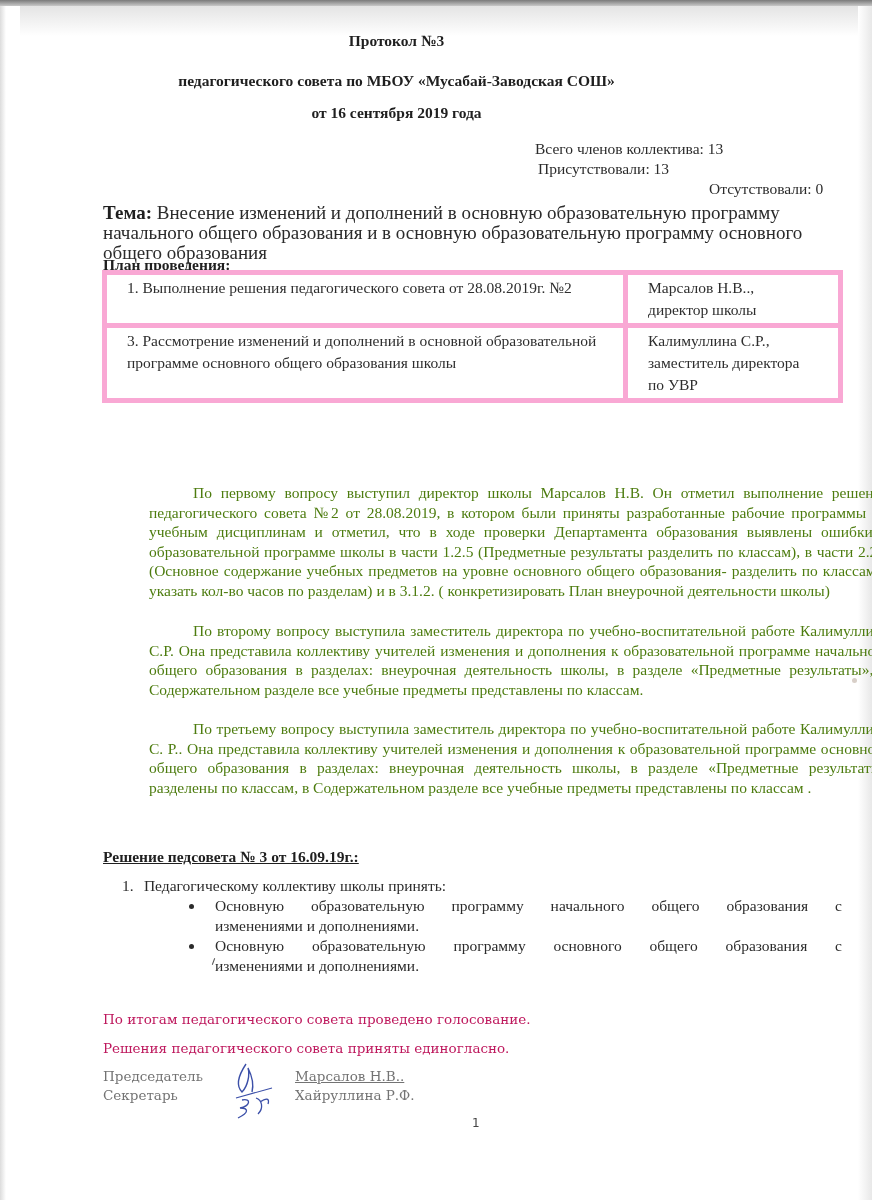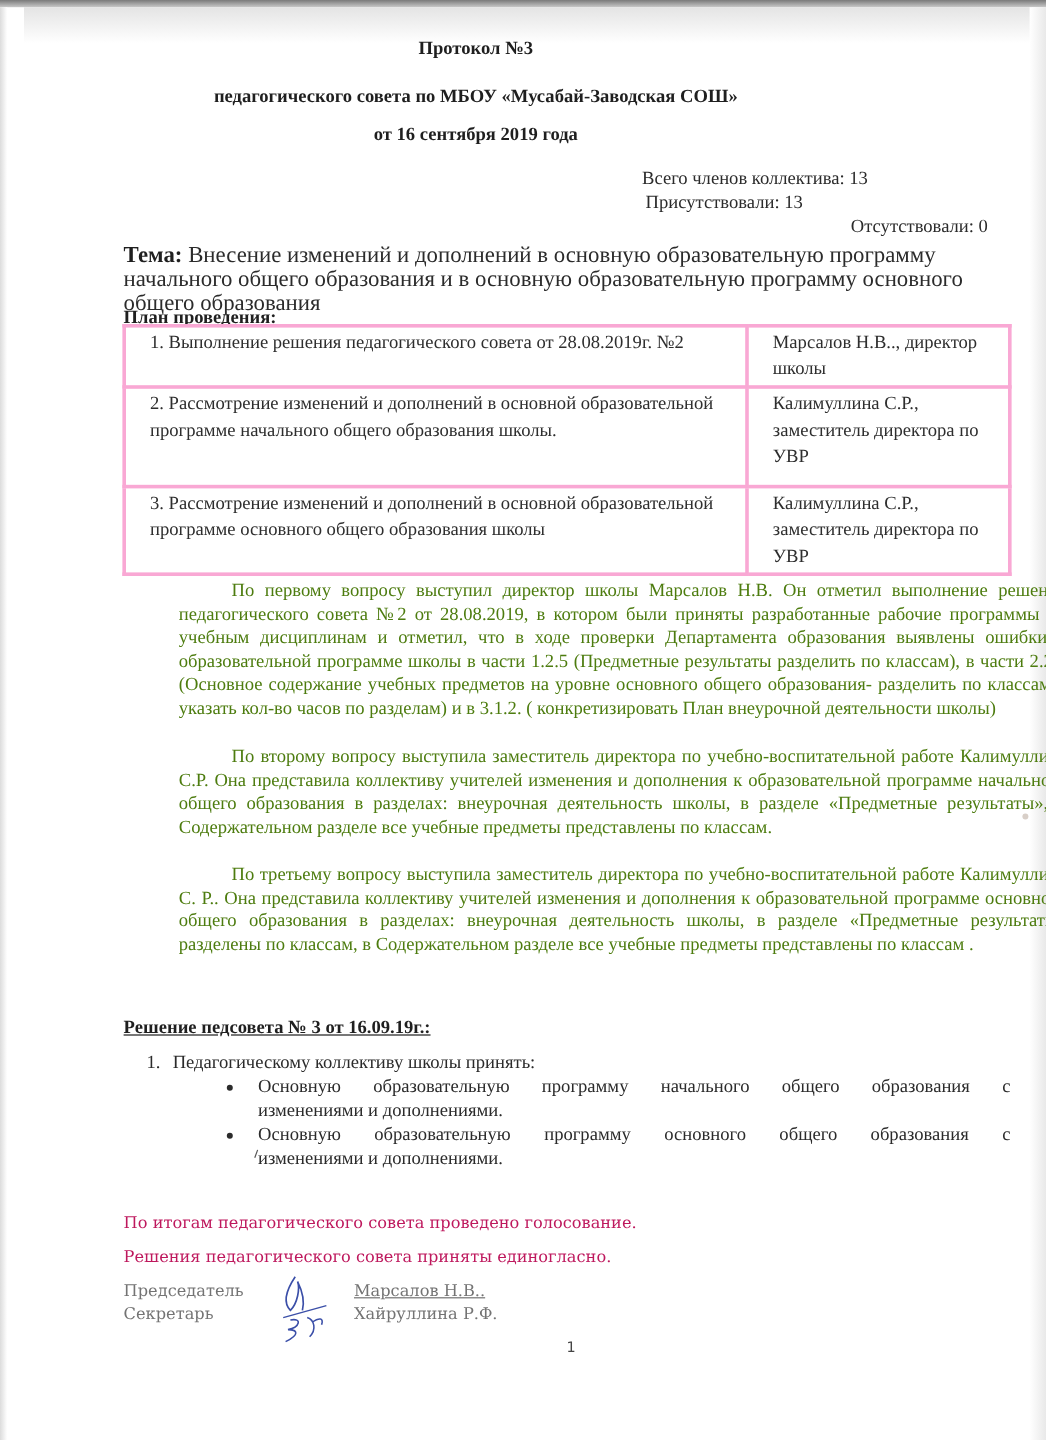--- a/index.html
+++ b/index.html
@@ -34,21 +34,21 @@
   }
   .stat { font-size: 15.5px; color: #2b2b2b; }
   .topic { left: 103px; top: 203px; width: 740px; font-size: 19px; line-height: 20px; white-space: normal; }
   .topic b { color: #1f1f1f; }
   .plan-label { left: 103px; top: 256px; font-weight: bold; font-size: 15.5px; color: #1f1f1f; }
   table.plan {
     position: absolute; left: 102px; top: 270px; width: 741px;
     border-collapse: collapse; font-size: 15.5px; color: #2e2e2e;
   }
   table.plan td {
-    border: 3px solid #f9a8d4; vertical-align: top;
+    border: 5px solid #f9a8d4; vertical-align: top;
     padding: 2px 20px; line-height: 22px; margin-top: 12px;
   }
   table.plan td.c1 { width: 476px; }
   table.plan tr.r1 td { height: 42px; }
   table.plan tr.r2 td { height: 76px; }
   table.plan tr.r3 td { height: 59px; }
   .para {
     position: absolute; left: 103px; width: 740px;
     font-size: 15.5px; line-height: 19.6px; text-align: justify;
     text-indent: 44px; color: #4d7c0f; margin-left: 46px;
@@ -92,24 +92,20 @@
 <div class="abs topic"><b>Тема:</b><span> Внесение изменений и дополнений в основную образовательную программу начального общего образования и  в основную образовательную программу основного общего образования</span></div>
 
 <div class="abs plan-label">План проведения:</div>
 
 <table class="plan">
   <tbody>
       <tr class="r1">
     <td class="c1">1. Выполнение решения педагогического совета от 28.08.2019г. №2</td>
     <td>Марсалов Н.В.., директор школы</td>
   </tr>
-  <tr class="r2">
-    <td class="c1">2. Рассмотрение изменений и дополнений  в основной образовательной  программе  начального общего образования школы.</td>
-    <td>Калимуллина С.Р., заместитель директора по УВР</td>
-  </tr>
   <tr class="r3">
     <td class="c1">3. Рассмотрение изменений и дополнений  в основной образовательной программе  основного общего образования школы</td>
     <td>Калимуллина С.Р., заместитель директора по УВР</td>
   </tr>
 </tbody>
   </table>
 
 <div class="para" style="top:483px;">По первому вопросу выступил директор школы Марсалов Н.В.  Он отметил выполнение решения педагогического совета №2 от 28.08.2019, в котором были приняты  разработанные рабочие программы по учебным дисциплинам и отметил, что в ходе проверки Департамента образования выявлены ошибки в образовательной программе школы  в части 1.2.5 (Предметные результаты  разделить по классам), в части 2.2.2 (Основное содержание учебных предметов на уровне основного общего образования- разделить по классам  и указать кол-во часов по разделам) и в 3.1.2. ( конкретизировать План внеурочной деятельности школы)</div>
 <div class="para" style="top:621px;">По второму вопросу выступила заместитель директора по учебно-воспитательной работе Калимуллина С.Р.   Она представила коллективу учителей изменения и дополнения к образовательной программе начального общего образования в разделах: внеурочная деятельность школы, в разделе «Предметные результаты», в Содержательном разделе все учебные предметы представлены по классам.</div>
 <div class="para" style="top:719px;">По третьему вопросу выступила заместитель директора по учебно-воспитательной работе Калимуллина С. Р.. Она представила коллективу учителей изменения и дополнения к образовательной программе основного общего образования в разделах: внеурочная деятельность школы, в разделе «Предметные результаты» разделены по классам, в Содержательном разделе все учебные предметы представлены по классам .</div>

